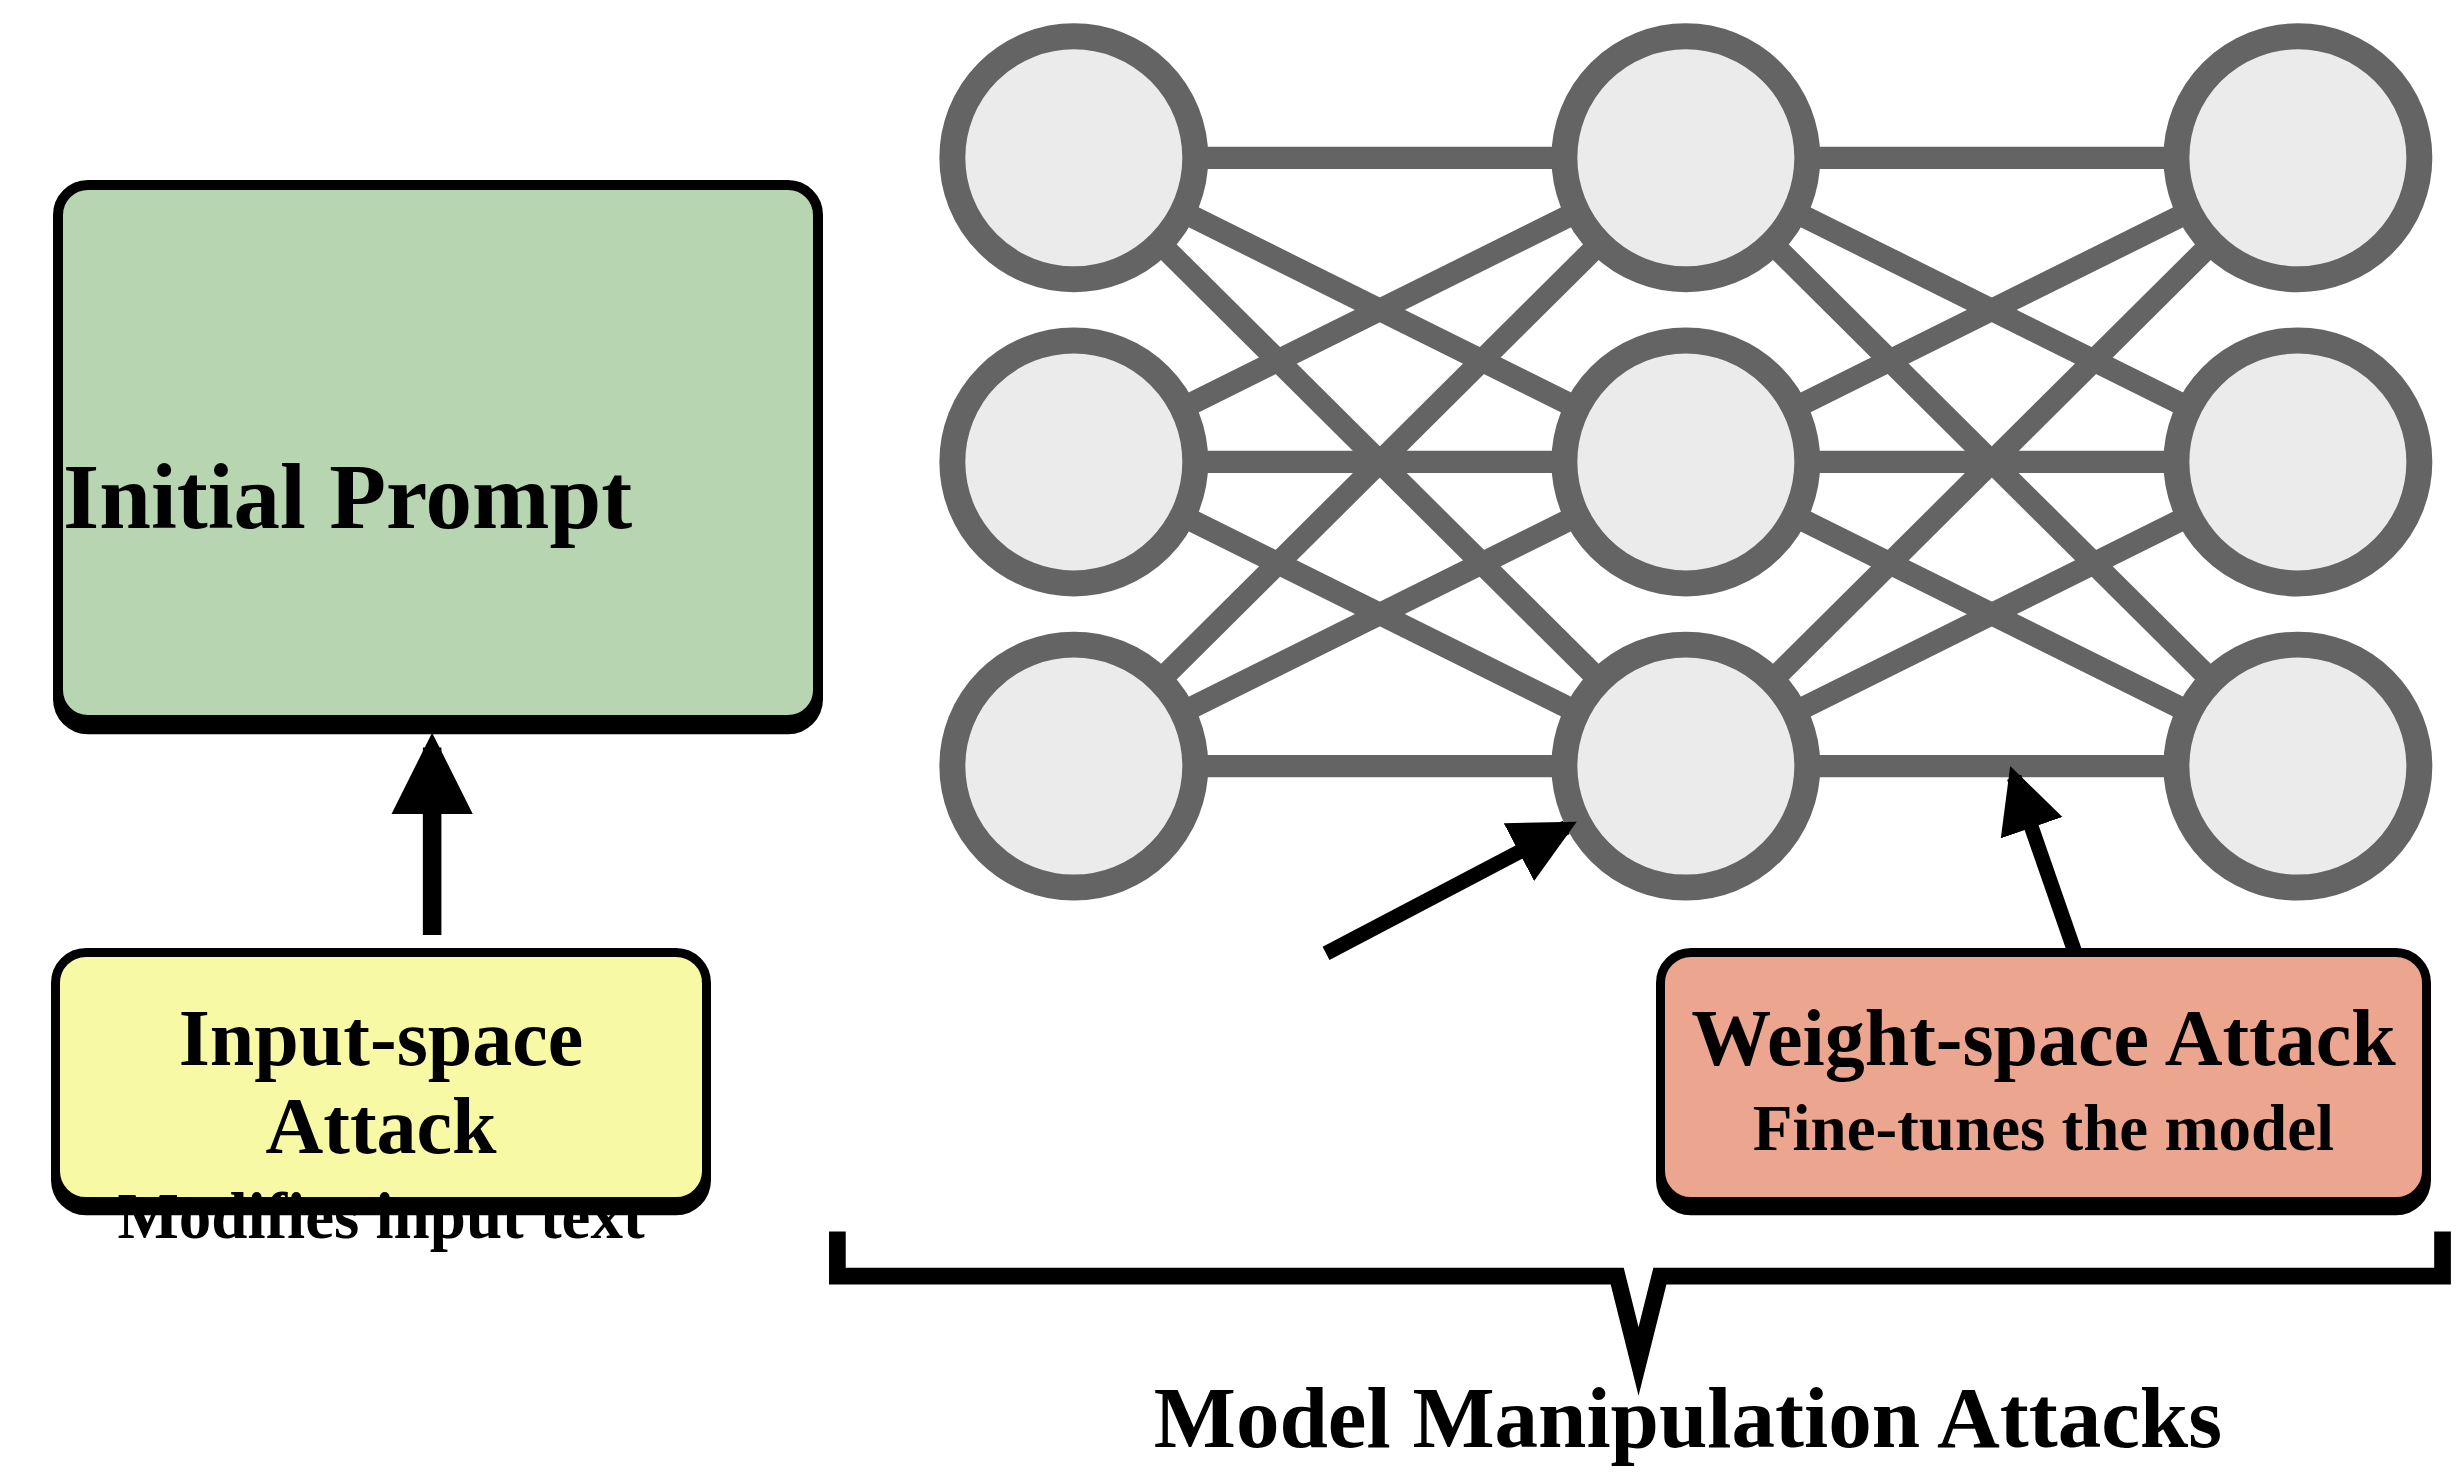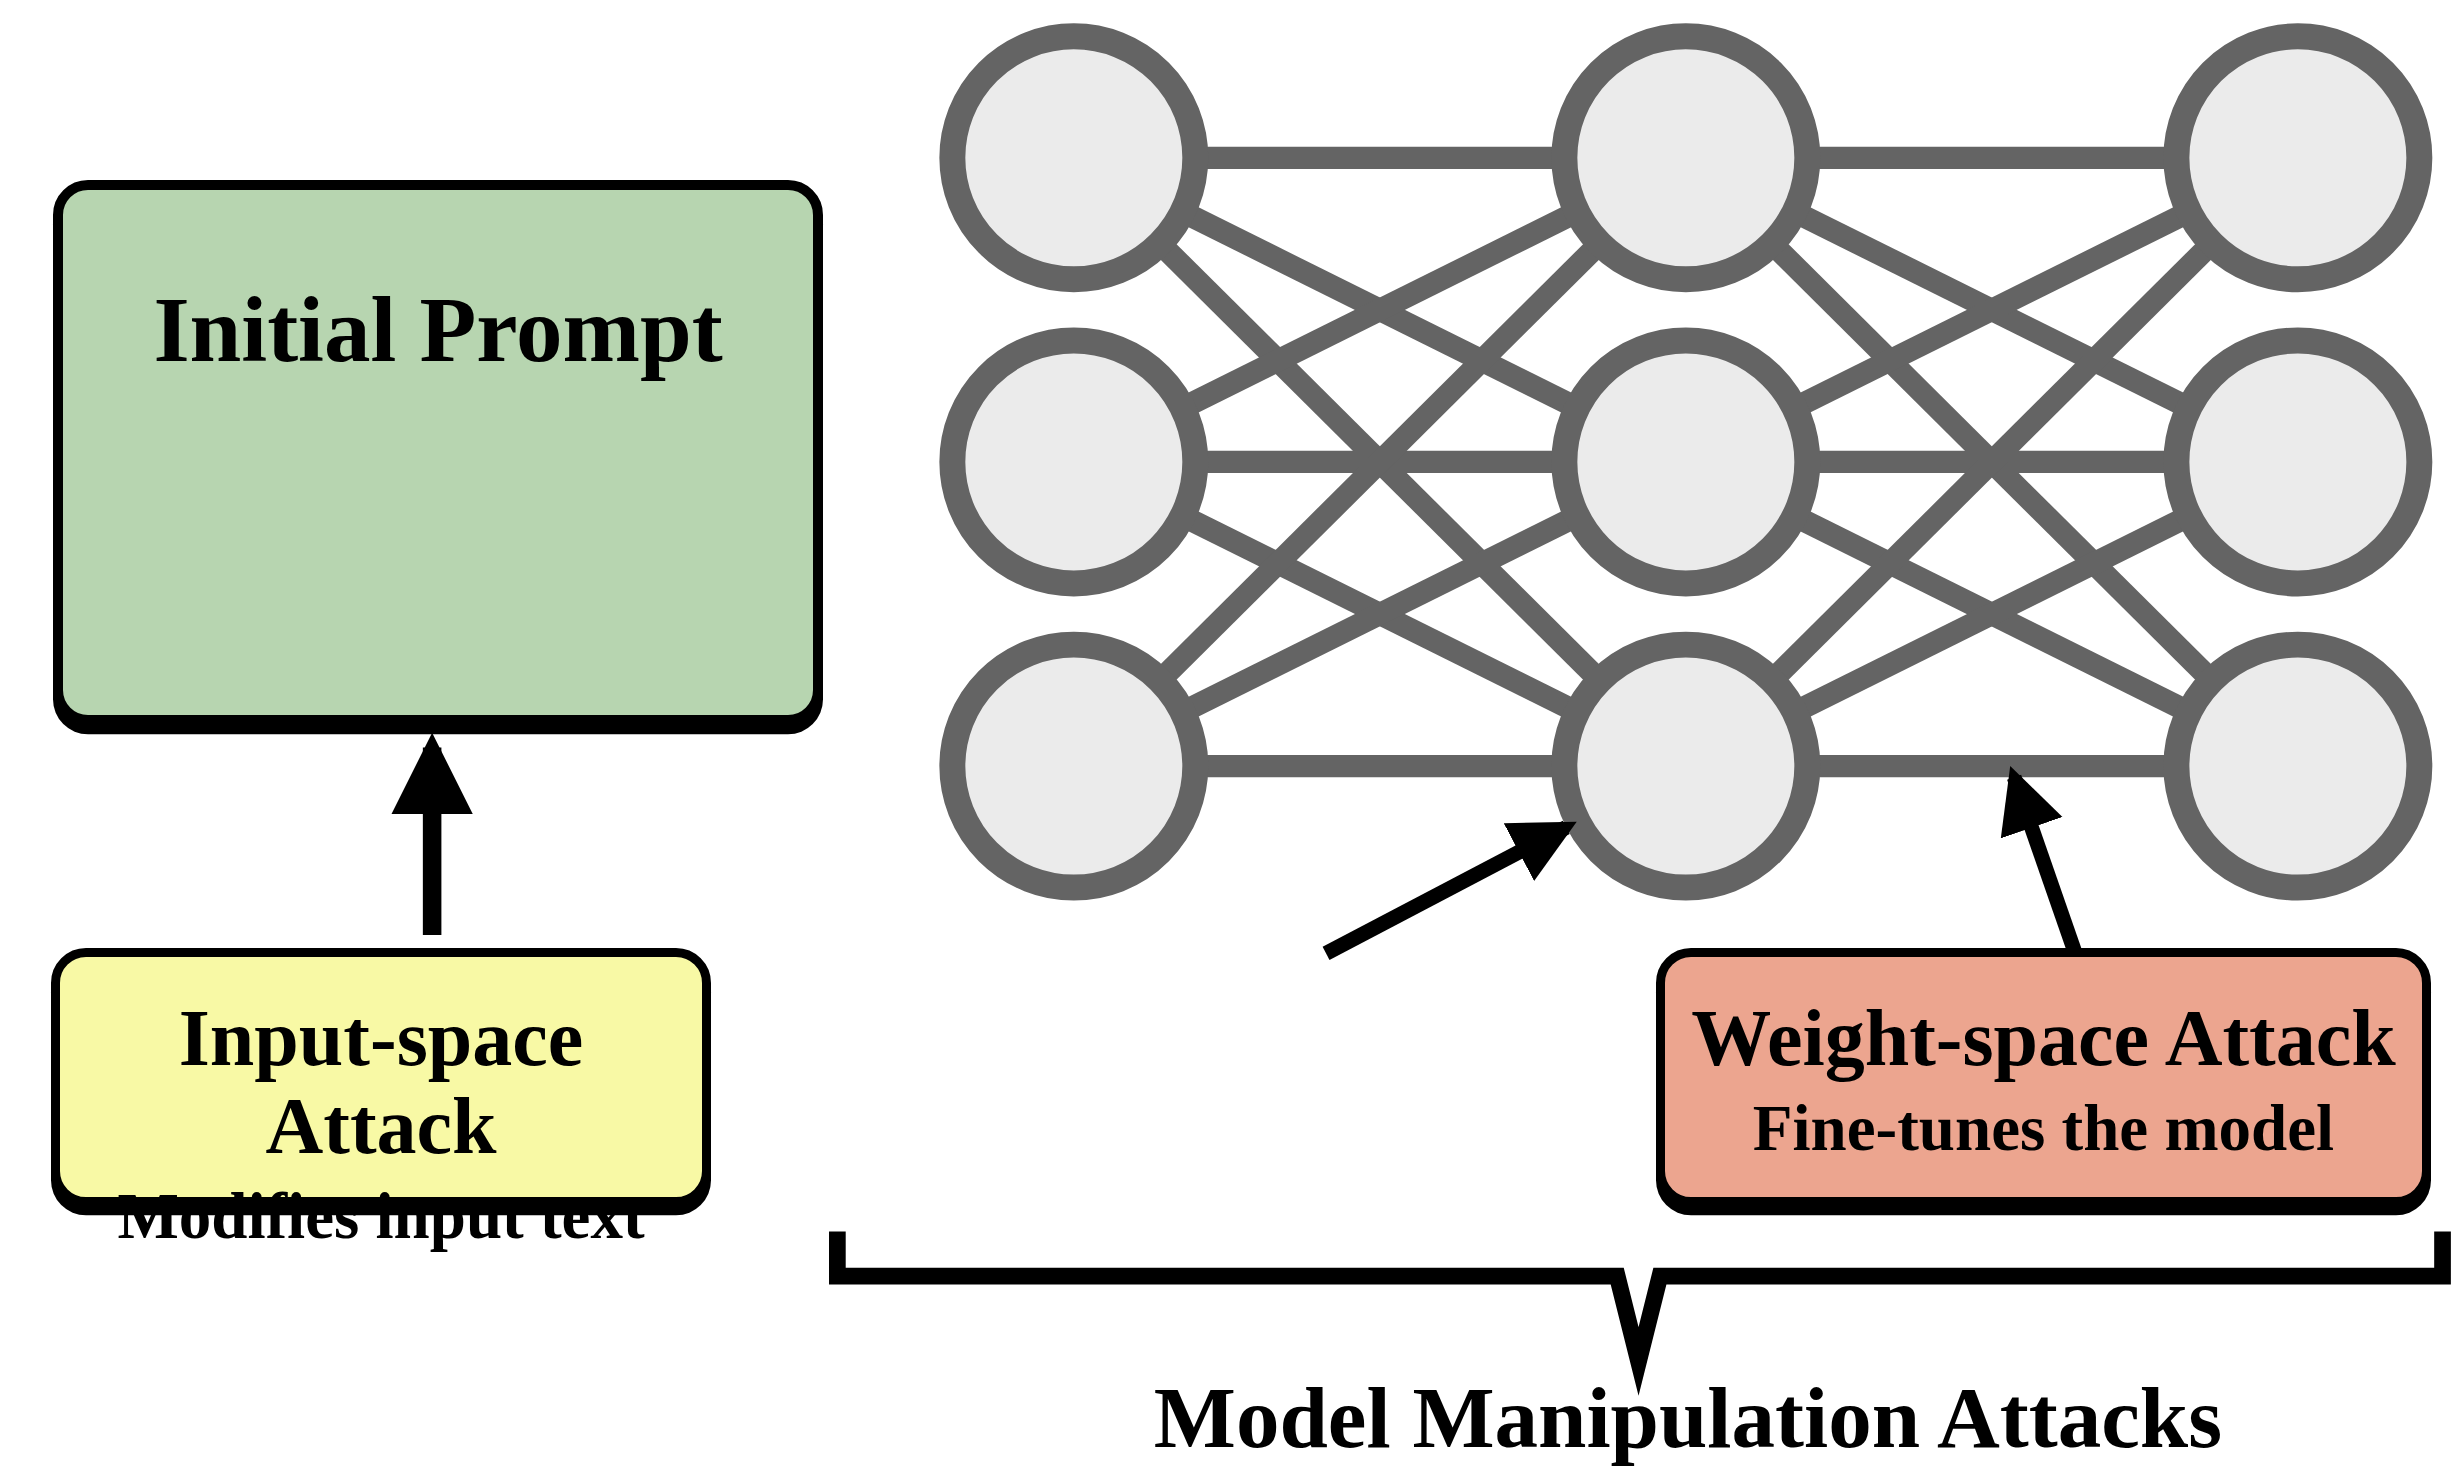--- a/index.html
+++ b/index.html
@@ -20,21 +20,21 @@
     position:absolute;
     box-sizing:border-box;
     border:10.2px solid #000000;
     border-radius:35px;
     box-shadow:0 9.3px 0 #000000;
     text-align:center;
     color:#000000;
   }
   .prompt-box{
     left:53px;top:180px;width:770px;height:545px;
-    display:flex;flex-direction:column;align-items:center;
+    display:flex;flex-direction:row;align-items:center;
   }
   .prompt-title{
     margin-top:89px;
     font-size:93px;
     font-weight:bold;
     line-height:1.1;
     font-family:"Liberation Serif", serif;
   }
   .prompt-quote{
     margin-top:37px;

